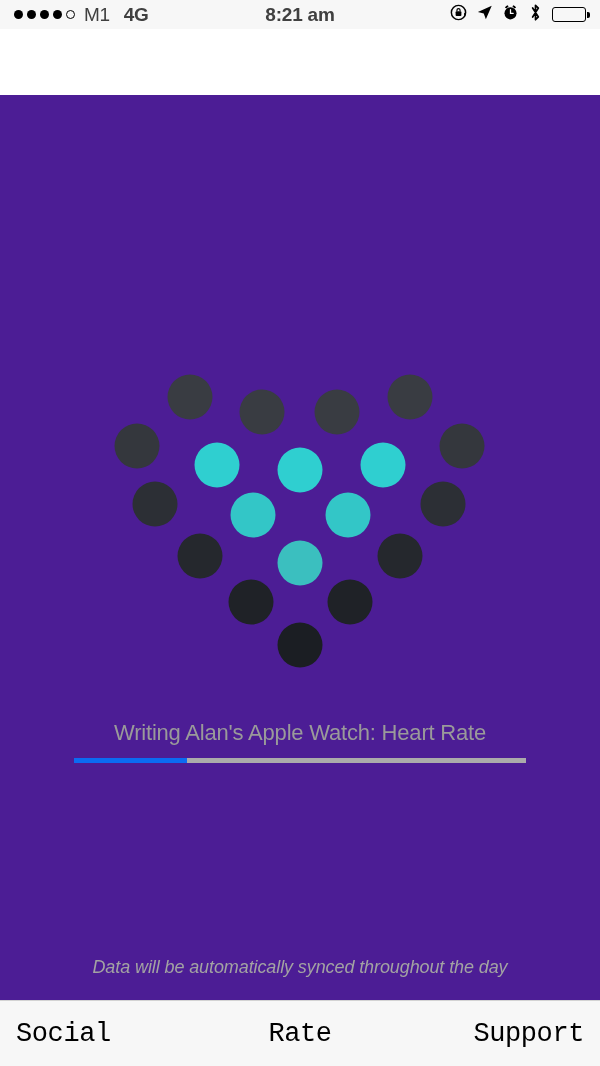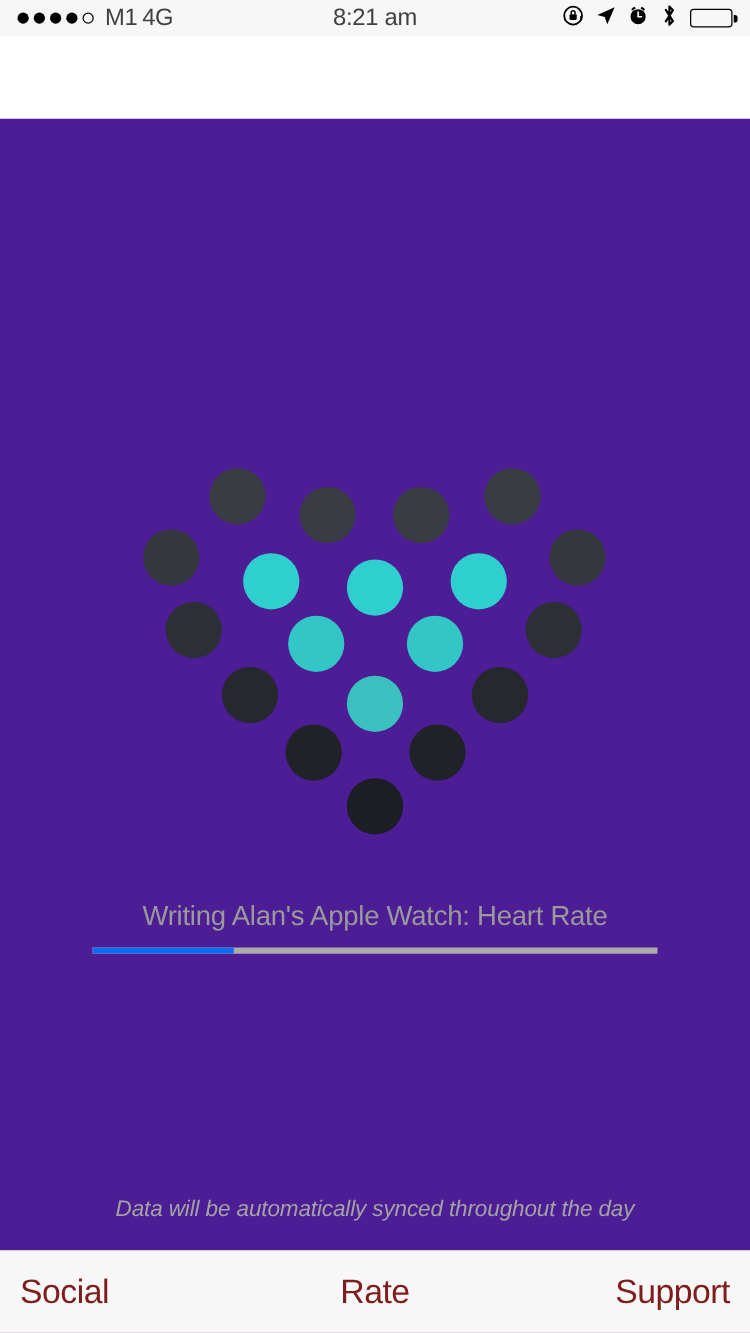--- a/index.html
+++ b/index.html
@@ -18,24 +18,24 @@
     background:#F7F7F7;
     display:flex; align-items:center;
     padding:0 14px;
     color:#404040;
   }
   .sb-left { display:flex; align-items:center; gap:0; flex:1; }
   .sig-dots { display:flex; align-items:center; gap:4px; margin-right:9px; }
   .sig-dot { width:9px; height:9px; border-radius:50%; background:#000; }
   .sig-dot.hollow { background:transparent; border:1.6px solid #000; width:9px; height:9px; }
   .sb-carrier { font-size:19px; font-weight:500; letter-spacing:-0.3px; }
-  .sb-network { font-size:19px; font-weight:400; margin-left:4px; letter-spacing:-0.3px; }
+  .sb-network { font-size:19px; font-weight:700; margin-left:14px; letter-spacing:-0.3px; }
   .sb-center {
     position:absolute; left:0; right:0; text-align:center;
-    font-size:19px; font-weight:400; letter-spacing:-0.2px;
+    font-size:19px; font-weight:700; letter-spacing:-0.2px;
     pointer-events:none;
   }
   .sb-right { display:flex; align-items:center; gap:9px; margin-left:auto; z-index:2; }
   .sb-icon { display:block; }
   .battery {
     width:34px; height:15px; border:1.8px solid #000; border-radius:3px;
     position:relative; padding:1.5px;
   }
   .battery::after {
     content:""; position:absolute; right:-5px; top:4px;
@@ -103,23 +103,23 @@
   }
 
   
   .toolbar {
     position:absolute; bottom:0; left:0; width:600px; height:66px;
     background:#F7F7F7; border-top:1px solid #D3D3D3;
     display:flex; align-items:center; justify-content:space-between;
     padding:0 16px;
   }
   .tb-btn {
-    font-size:27px; color:#7f1d1d; letter-spacing:-0.4px;
+    font-size:27px; color:#000000; letter-spacing:-0.4px;
     background:none; border:none; cursor:pointer;
-    font-family:Liberation Sans, sans-serif; white-space:nowrap;
+    font-family:Liberation Mono, monospace; white-space:nowrap;
   }
   .tb-center { position:absolute; left:0; right:0; text-align:center; }
   .tb-center .tb-btn { pointer-events:auto; }
 </style>
 </head>
 <body>
 
 <div class="phone">
 
   <div class="statusbar">

